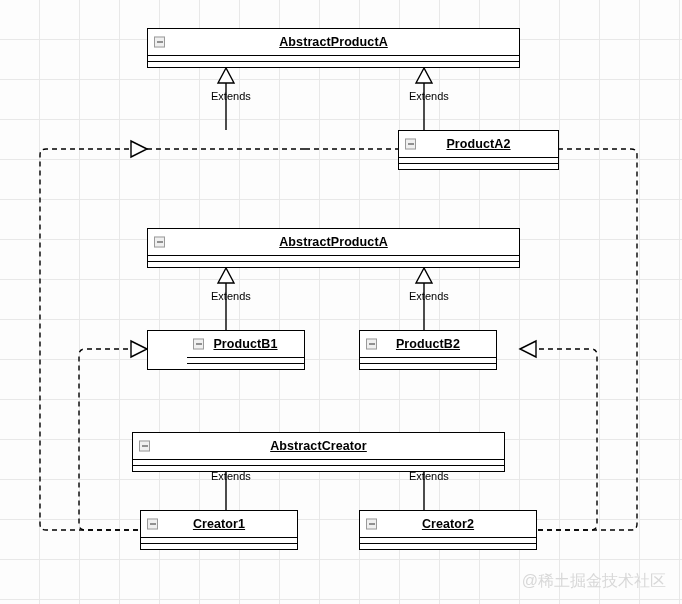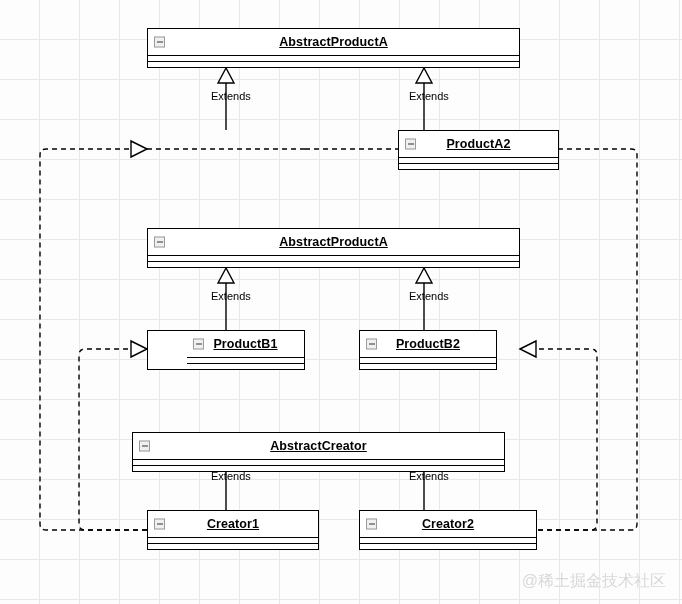--- a/index.html
+++ b/index.html
@@ -220,21 +220,21 @@
 
   <div class="uml-class" style="left:132px; top:408px; width:373px;margin-top:24px;">
     <div class="uml-header">
       <span class="collapse-icon"></span>
       <span class="uml-title">AbstractCreator</span>
     </div>
     <div class="uml-compartment"></div>
     <div class="uml-compartment last"></div>
   </div>
 
-  <div class="uml-class" style="left:147px; top:510px; width:172px;">
+  <div class="uml-class" style="left:140px; top:510px; width:158px;">
     <div class="uml-header">
       <span class="collapse-icon"></span>
       <span class="uml-title">Creator1</span>
     </div>
     <div class="uml-compartment"></div>
     <div class="uml-compartment last"></div>
   </div>
 
   <div class="uml-class" style="left:359px; top:510px; width:178px;">
     <div class="uml-header">

